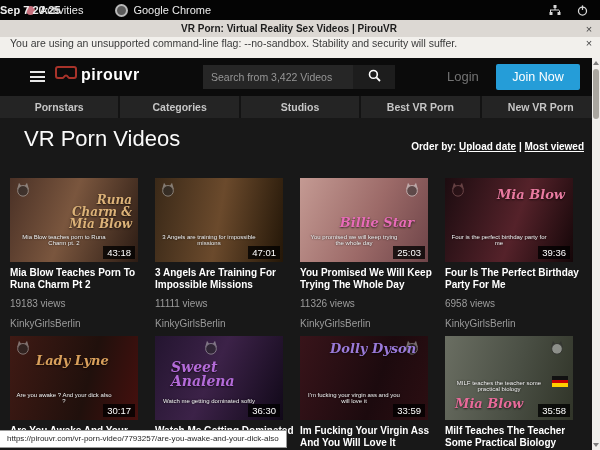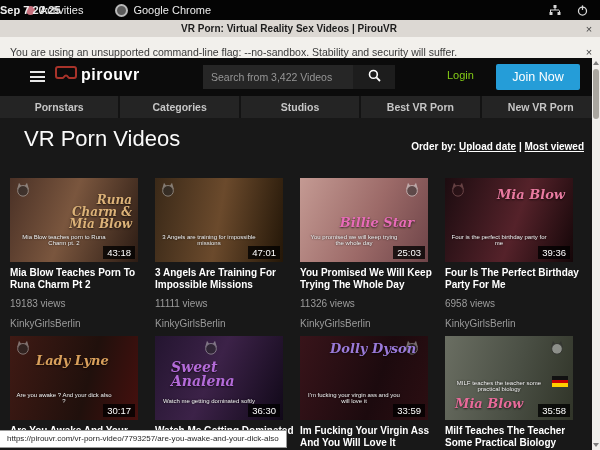--- a/index.html
+++ b/index.html
@@ -19,38 +19,38 @@
   .tray svg{display:block;}
 
   
   #tab-bar{left:0;top:20px;width:600px;height:17px;background:#dcd8d3;color:#1c1c1c;
     display:flex;align-items:center;}
   #tab-bar .tab-title{flex:1;text-align:center;font-size:10px;font-weight:bold;}
   .bar-close{width:22px;text-align:center;color:#454545;font-size:11px;cursor:default;}
 
   
   #infobar{left:0;top:37px;width:600px;height:21px;background:#f2f0ec;color:#3a3a3a;
-    display:flex;align-items:flex-end;font-size:10.5px;gap:36px;}
+    display:flex;align-items:flex-start;font-size:10.5px;gap:36px;}
   #infobar .msg{margin-left:10px;flex:1;}
 
   
   #viewport{left:0;top:58px;width:600px;height:392px;background:#181818;overflow:hidden;}
 
   
   #site-header{left:0;top:0;width:600px;height:38px;background:#0b0b0b;}
   .burger{left:30px;top:13px;width:15px;height:11px;display:flex;flex-direction:column;justify-content:space-between;cursor:pointer;}
   .burger i{display:block;height:2px;background:#e8e8e8;}
   .logo{left:55px;top:8px;display:flex;align-items:center;gap:4px;cursor:pointer;}
   .logo-text{color:#fff;font-size:16px;font-weight:bold;letter-spacing:.5px;}
   .search-input{left:203px;top:7px;width:150px;height:24px;background:#262626;border:none;color:#cfcfcf;
     font-size:10.5px;padding:0 8px;font-family:"Liberation Sans",sans-serif;box-sizing:border-box;}
   .search-input::placeholder{color:#969696;}
   .search-btn{left:353px;top:7px;width:42px;height:24px;background:#1d1d1d;border:none;display:flex;
     align-items:center;justify-content:center;cursor:pointer;}
-  .login{left:447px;top:11px;color:#84cc16;font-size:11px;cursor:pointer;}
+  .login{left:447px;top:11px;color:#737373;font-size:13px;cursor:pointer;}
   .join{left:496px;top:6px;width:84px;height:26px;border:none;border-radius:2px;color:#fff;
     font-size:12.5px;font-family:"Liberation Sans",sans-serif;cursor:pointer;}
 
   
   #main-nav{left:0;top:38px;width:600px;height:22px;display:flex;background:#131313;}
   #main-nav .nav-item{flex:1;background:#242424;color:#c6c6c6;font-size:10.5px;font-weight:bold;
     text-align:center;line-height:22px;margin-right:2px;cursor:pointer;}
   #main-nav .nav-item:last-child{margin-right:0;}
 
   

